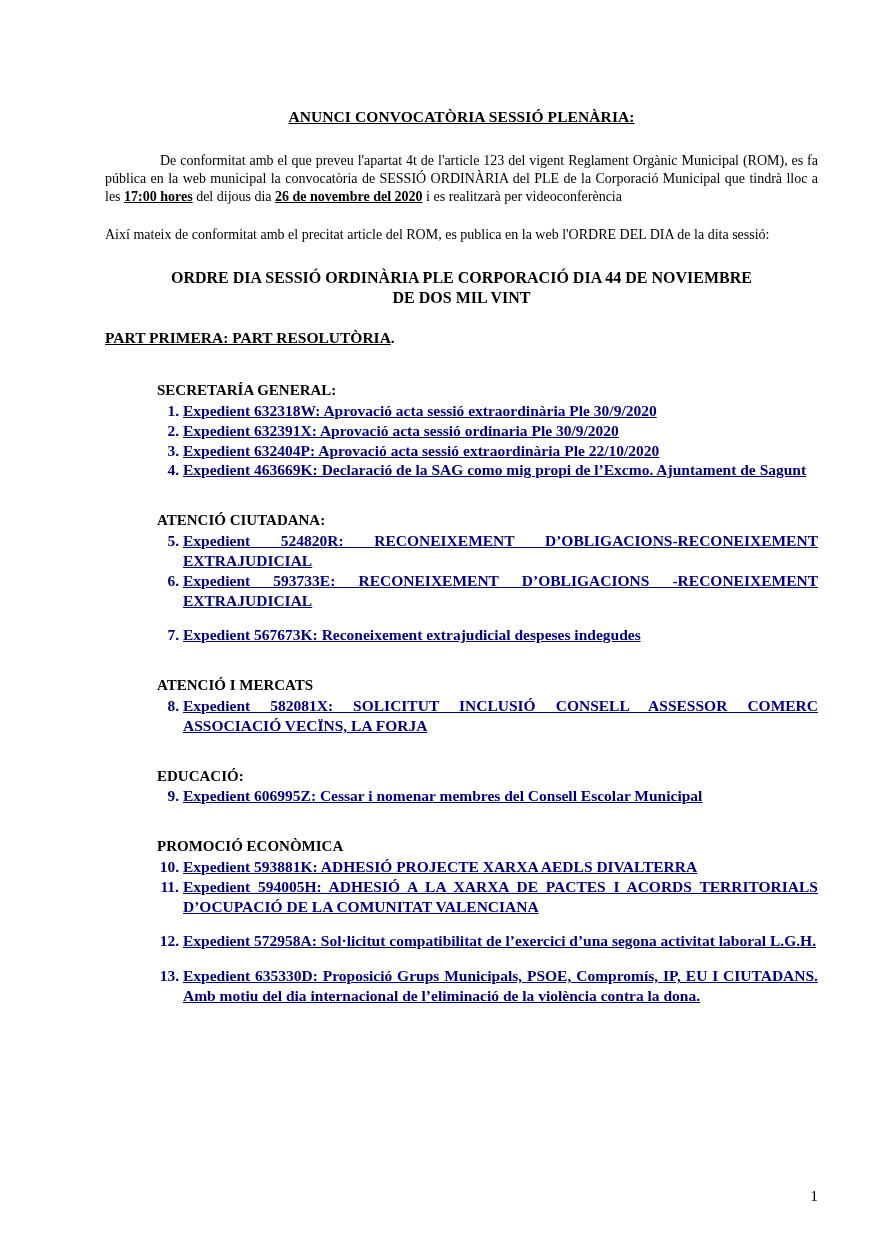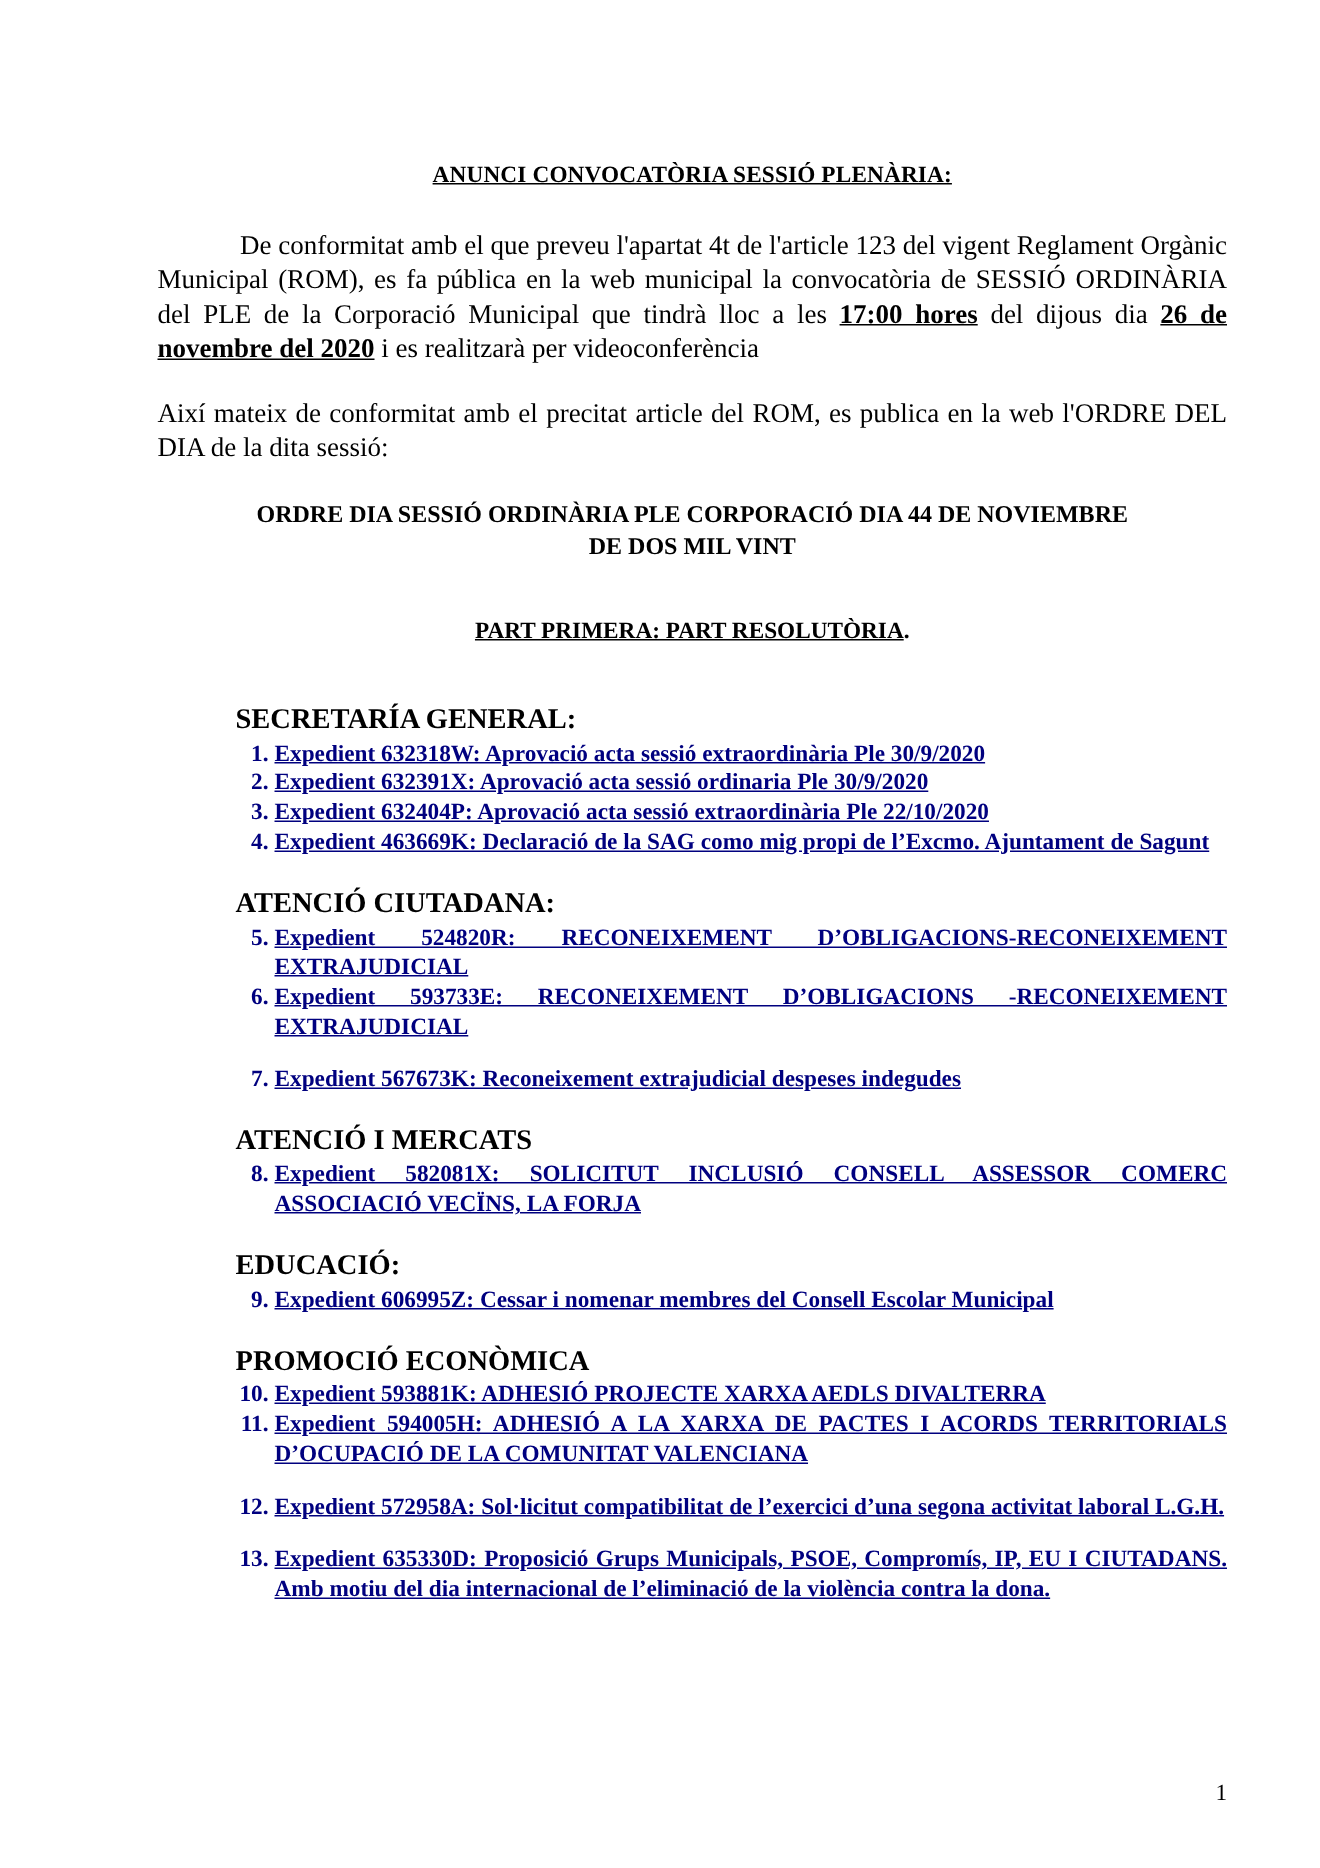--- a/index.html
+++ b/index.html
@@ -25,51 +25,51 @@
   .title-line {
     text-align: center;
     font-weight: bold;
     font-size: 15.5px;
     text-decoration: underline;
     letter-spacing: 0.1px;
     margin: 0 0 26px 0;
   }
   p.body-par {
     margin: 0 0 0 0;
-    font-size: 18px;
+    font-size: 14px;
     line-height: 1.28;
     text-align: justify;
     text-justify: inter-word;
   }
   p.body-par.indent {
     text-indent: 55px;
   }
   .gap-18 { height: 18px; }
   .gap-20 { height: 20px; }
   .gap-24 { height: 24px; }
   .u { text-decoration: underline; }
   .b { font-weight: bold; }
   .heading-center {
     text-align: center;
     font-weight: bold;
     font-size: 16px;
     line-height: 1.3;
     margin: 0;
   }
   .part-center {
-    text-align: center;
-    font-weight: bold;
-    font-size: 15.5px;
-    margin: 16px;
+    text-align: left;
+    font-weight: bold;
+    font-size: 15.5px;
+    margin: 0;
   }
   .part-center .u { text-decoration: underline; }
   .section-label {
     font-weight: bold;
-    font-size: 19px;
-    margin: 4px 0 1px 52px;
+    font-size: 15px;
+    margin: 16px 0 1px 52px;
     line-height: 1.25;
   }
   ol.items {
     list-style: none;
     margin: 0;
     padding: 0;
   }
   li.item {
     position: relative;
     margin: 0 0 0 52px;

